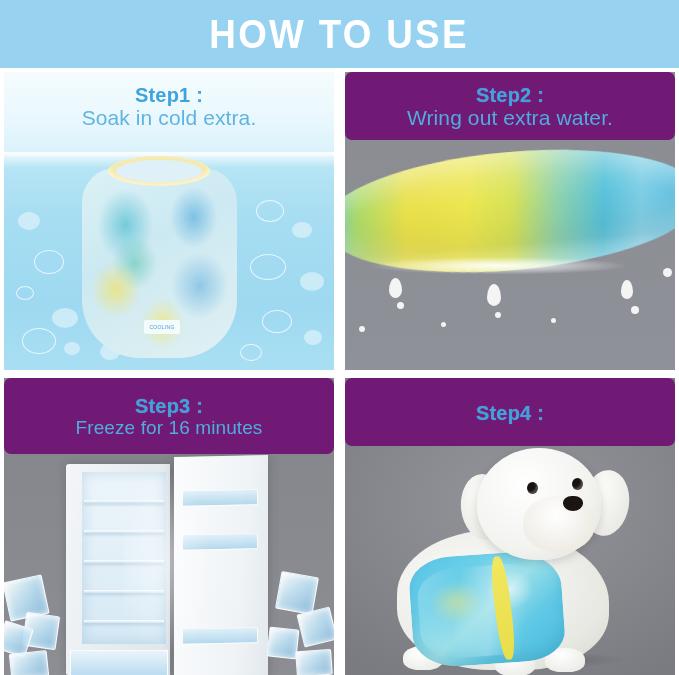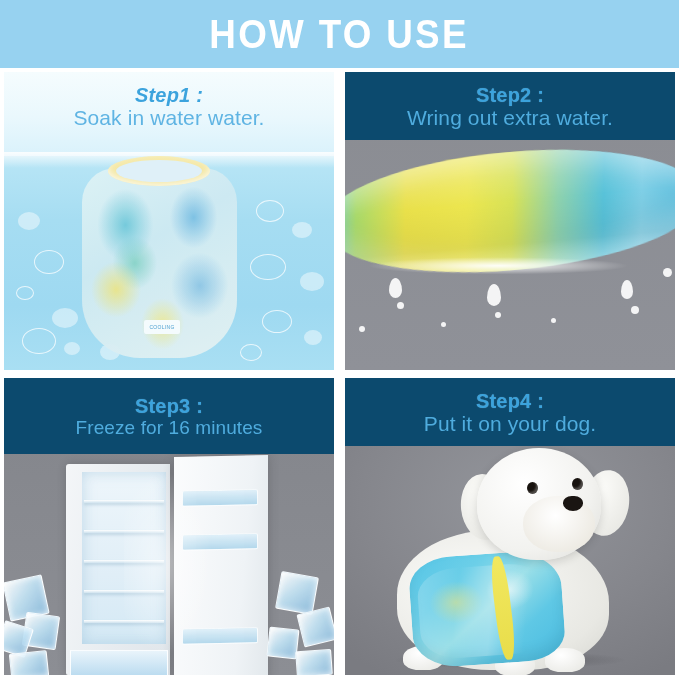--- a/index.html
+++ b/index.html
@@ -26,33 +26,33 @@
     column-gap:11px; row-gap:8px;
   }
   .panel { position:relative; overflow:hidden; }
 
   
   .caption {
     position:absolute; left:0; top:0; width:100%; height:68px; z-index:6;
     display:flex; flex-direction:column; align-items:center; justify-content:center;
     text-align:center; padding-top:2px;
   }
-  .caption.cap-light { background:#0c4a6e; }
+  .caption.cap-light { background:#701a75;border-radius:7px; }
   .caption.cap-water { background:transparent; }
   .caption.tall { height:76px; }
   .cap-step {
     color:#3ba3dd; font-weight:700; font-size:20px; line-height:1.12;
     letter-spacing:.2px; text-shadow:0 0 1px rgba(255,255,255,.35);
   }
   .cap-line {
     color:#4facde; font-weight:400; font-size:21px; line-height:1.14;
     letter-spacing:.1px;
   }
   .cap-line.small { font-size:19px; }
-  .cap-water .cap-step { color:#3ba3dd;font-style:italic; }
+  .cap-water .cap-step { color:#3ba3dd; }
   .cap-water .cap-line { color:#5fb4e3; }
 
   
   .p1 { background:#a9e0f4; }
   .p1-sky {
     position:absolute; left:0; top:0; width:100%; height:92px;
     background:linear-gradient(#f5fcfe 0%, #eaf8fd 48%, #d6f0fb 100%);
   }
   .p1-water {
     position:absolute; left:0; top:84px; width:100%; height:214px;
@@ -268,21 +268,21 @@
       <div class="bub" style="left:236px; top:272px; width:22px; height:17px;"></div>
       <div class="bub f" style="left:96px;  top:272px; width:20px; height:16px;"></div>
 
       <div class="shirt1"></div>
       <div class="shirt1-collar"></div>
       <div class="shirt1-inner"></div>
       <div class="tag1">COOLING</div>
 
       <div class="caption cap-water">
         <div class="cap-step">Step1 :</div>
-        <div class="cap-line">Soak in water water.</div>
+        <div class="cap-line">Soak in cold extra.</div>
       </div>
     </div>
 
     <div class="panel p2">
       <div class="p2-bg"></div>
       <div class="twist"></div>
       <div class="twist-shade"></div>
       <div class="splash"></div>
 
       <div class="drop tear" style="left:44px;  top:206px; width:13px; height:20px;"></div>
@@ -351,18 +351,17 @@
       <div class="ear l"></div>
       <div class="ear r"></div>
       <div class="dog-head"></div>
       <div class="muzzle"></div>
       <div class="eye l"></div>
       <div class="eye r"></div>
       <div class="nose"></div>
 
       <div class="caption cap-light">
         <div class="cap-step">Step4 :</div>
-        <div class="cap-line">Put it on your dog.</div>
       </div>
     </div>
 
   </div>
 </div>
 
 </body></html>

